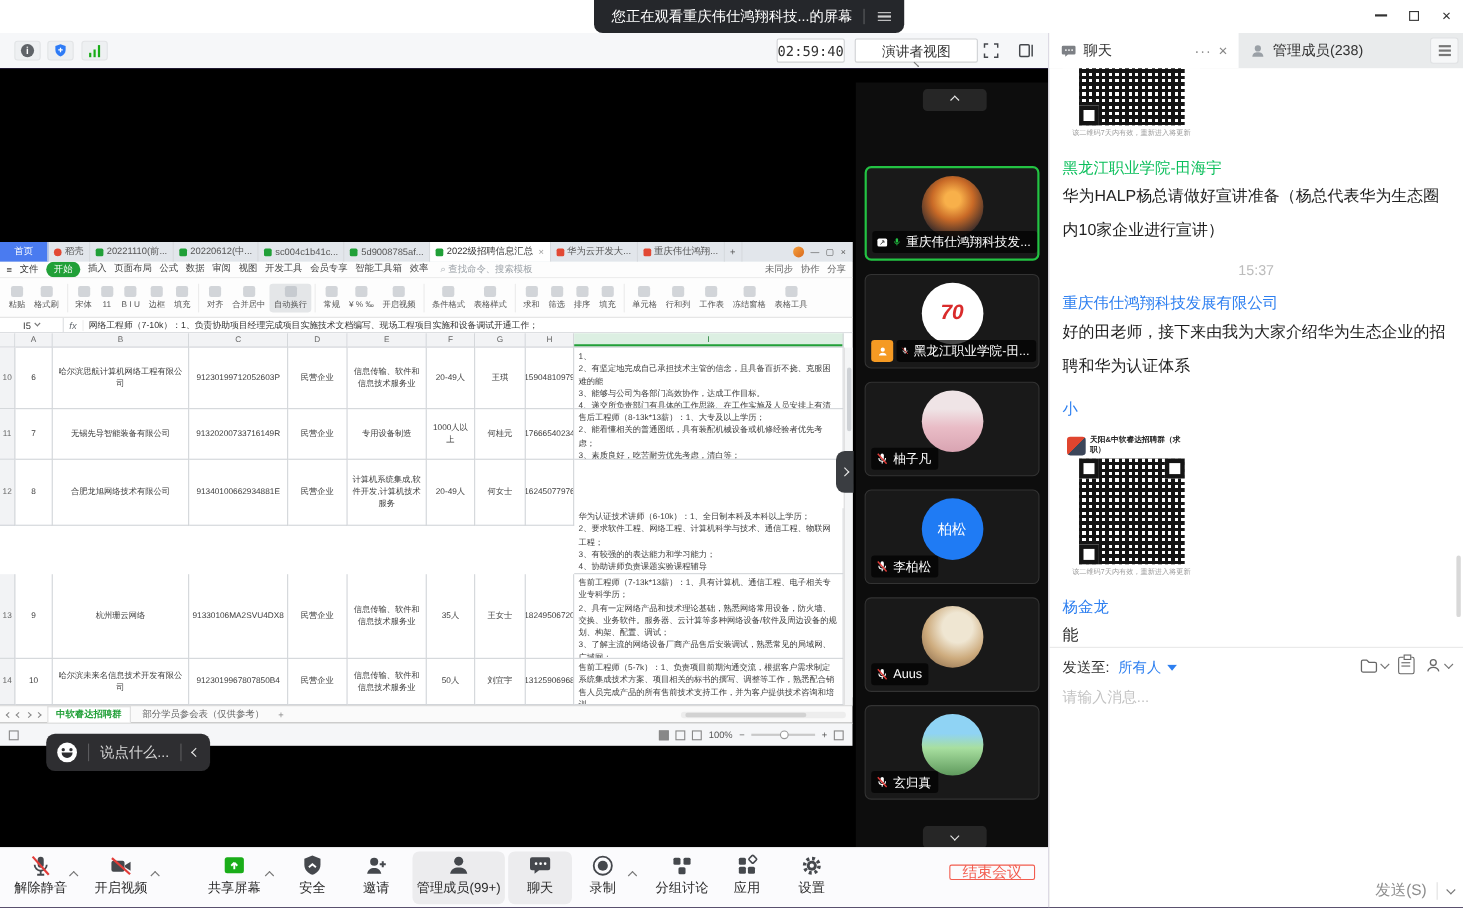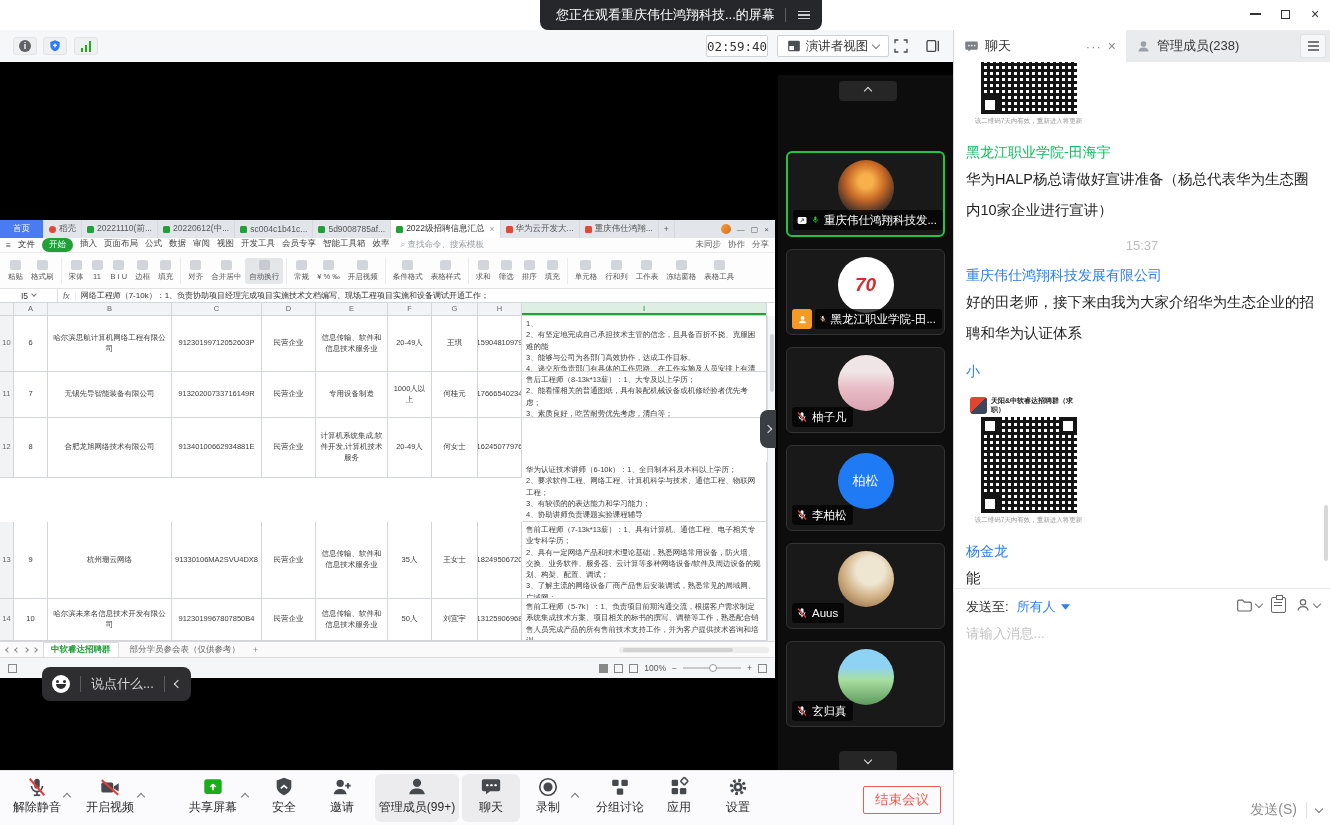--- a/index.html
+++ b/index.html
@@ -26,21 +26,21 @@
   .stat-box { position:absolute; top:7px; width:24px; height:18px; background:#eef0f2; border:1px solid #e2e4e6;
     border-radius:3px; display:flex; align-items:center; justify-content:center; }
   .info-dot { width:12px; height:12px; border-radius:50%; background:#5f6368; color:#fff; font-size:9px;
     display:flex; align-items:center; justify-content:center; font-weight:bold; }
   .bars { display:flex; align-items:flex-end; gap:1.5px; height:11px; }
   .bars i { display:block; width:2.5px; background:#1aad19; }
   .timer { position:absolute; left:706px; top:5px; width:62px; height:22px; background:#fff; border:1px solid #cfd1d4;
     border-radius:2px; display:flex; align-items:center; justify-content:center; font-size:12.5px; color:#333;
     font-family:"DejaVu Sans Mono",monospace; }
   .viewbtn { position:absolute; left:777px; top:5px; width:112px; height:22px; background:#fff; border:1px solid #cfd1d4;
-    border-radius:2px; display:flex; align-items:center; justify-content:center; gap:5px; font-size:12.5px; color:#333; }
+    border-radius:2px; display:flex; align-items:center; justify-content:center; gap:5px; font-size:12.5px; color:#333;flex-direction:column; }
   .icnbtn { position:absolute; top:8px; }
 
   .chev { display:inline-block; width:6px; height:6px; border-left:1.5px solid #777; border-top:1.5px solid #777; }
   .chev.up { transform:rotate(45deg); }
   .chev.down { transform:rotate(225deg); margin-top:-3px; }
   .chev.left { transform:rotate(-45deg); }
   .chev.right { transform:rotate(135deg); }
   .chev.white { border-color:#e8e8e8; }
 
   
@@ -144,21 +144,21 @@
     padding:0 6px 0 4px; color:#fff; font-size:11.5px; white-space:nowrap; overflow:hidden; }
   .badge-sq { width:20px; height:20px; border-radius:3px; flex:0 0 auto; display:flex; align-items:center; justify-content:center; }
   .badge-sq.hand { background:#f59a23; }
 
   
   .toolbar { position:absolute; left:0; top:770px; width:953px; height:55px; background:#fbfbfd; border-top:1px solid #e7e7e9; }
   .tb-item { position:absolute; top:4px; text-align:center; color:#2b2b2b; font-size:12px; }
   .tb-item .ic { height:24px; display:flex; align-items:center; justify-content:center; }
   .tb-item.boxed { background:#ececee; border-radius:6px; top:3px; padding-top:1px; height:48px; }
   .tb-chev { position:absolute; top:15px; }
-  .end-btn { position:absolute; left:863px; top:15px; width:78px; height:28px; border:1px solid #f25c4e; color:#f25c4e;
+  .end-btn { position:absolute; left:863px; top:15px; width:78px; height:14px; border:1px solid #f25c4e; color:#f25c4e;
     border-radius:2px; background:transparent; font-size:13.5px; display:flex; align-items:center; justify-content:center; }
 
   
   .chatpanel { position:absolute; left:953px; top:30px; width:377px; height:795px; background:#fff; border-left:1px solid #d9d9d9; }
   .chat-header { position:absolute; left:0; top:0; width:100%; height:32px; background:#e9ebec; display:flex; }
   .ctab { display:flex; align-items:center; gap:6px; padding:0 10px; font-size:13px; color:#333; width:172px; }
   .ctab.active { background:#fff; }
   .ctab .grow { flex:1; }
   .dots { color:#888; letter-spacing:1px; font-size:13px; }
   .xclose { color:#888; font-size:14px; }

